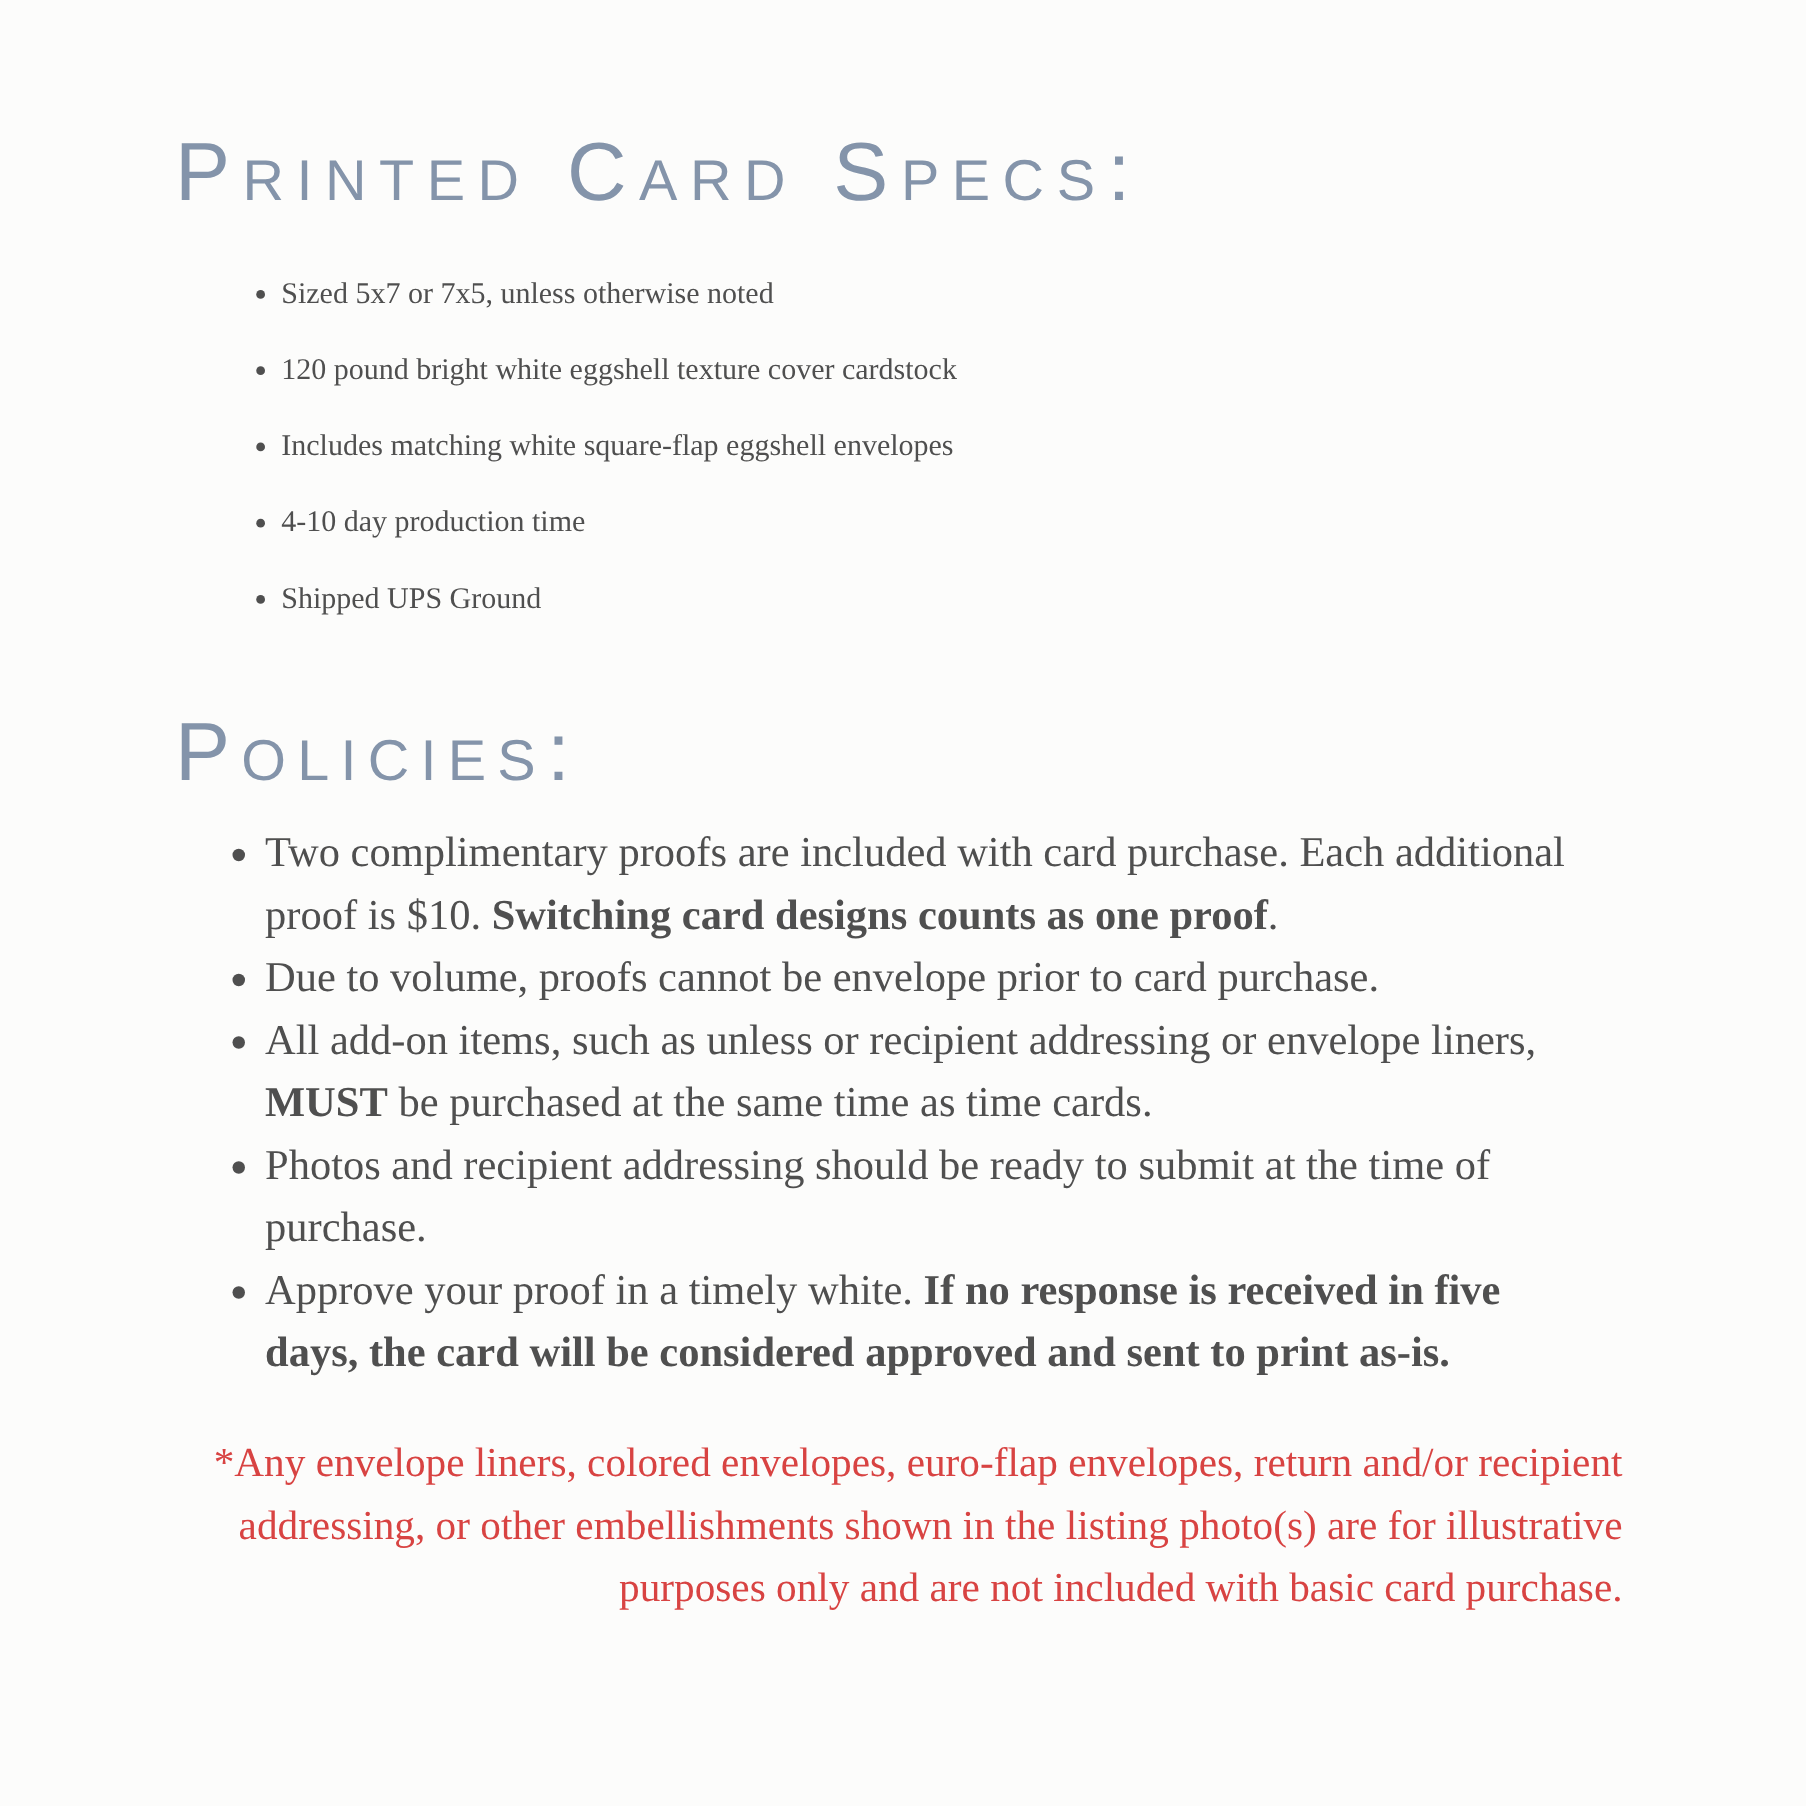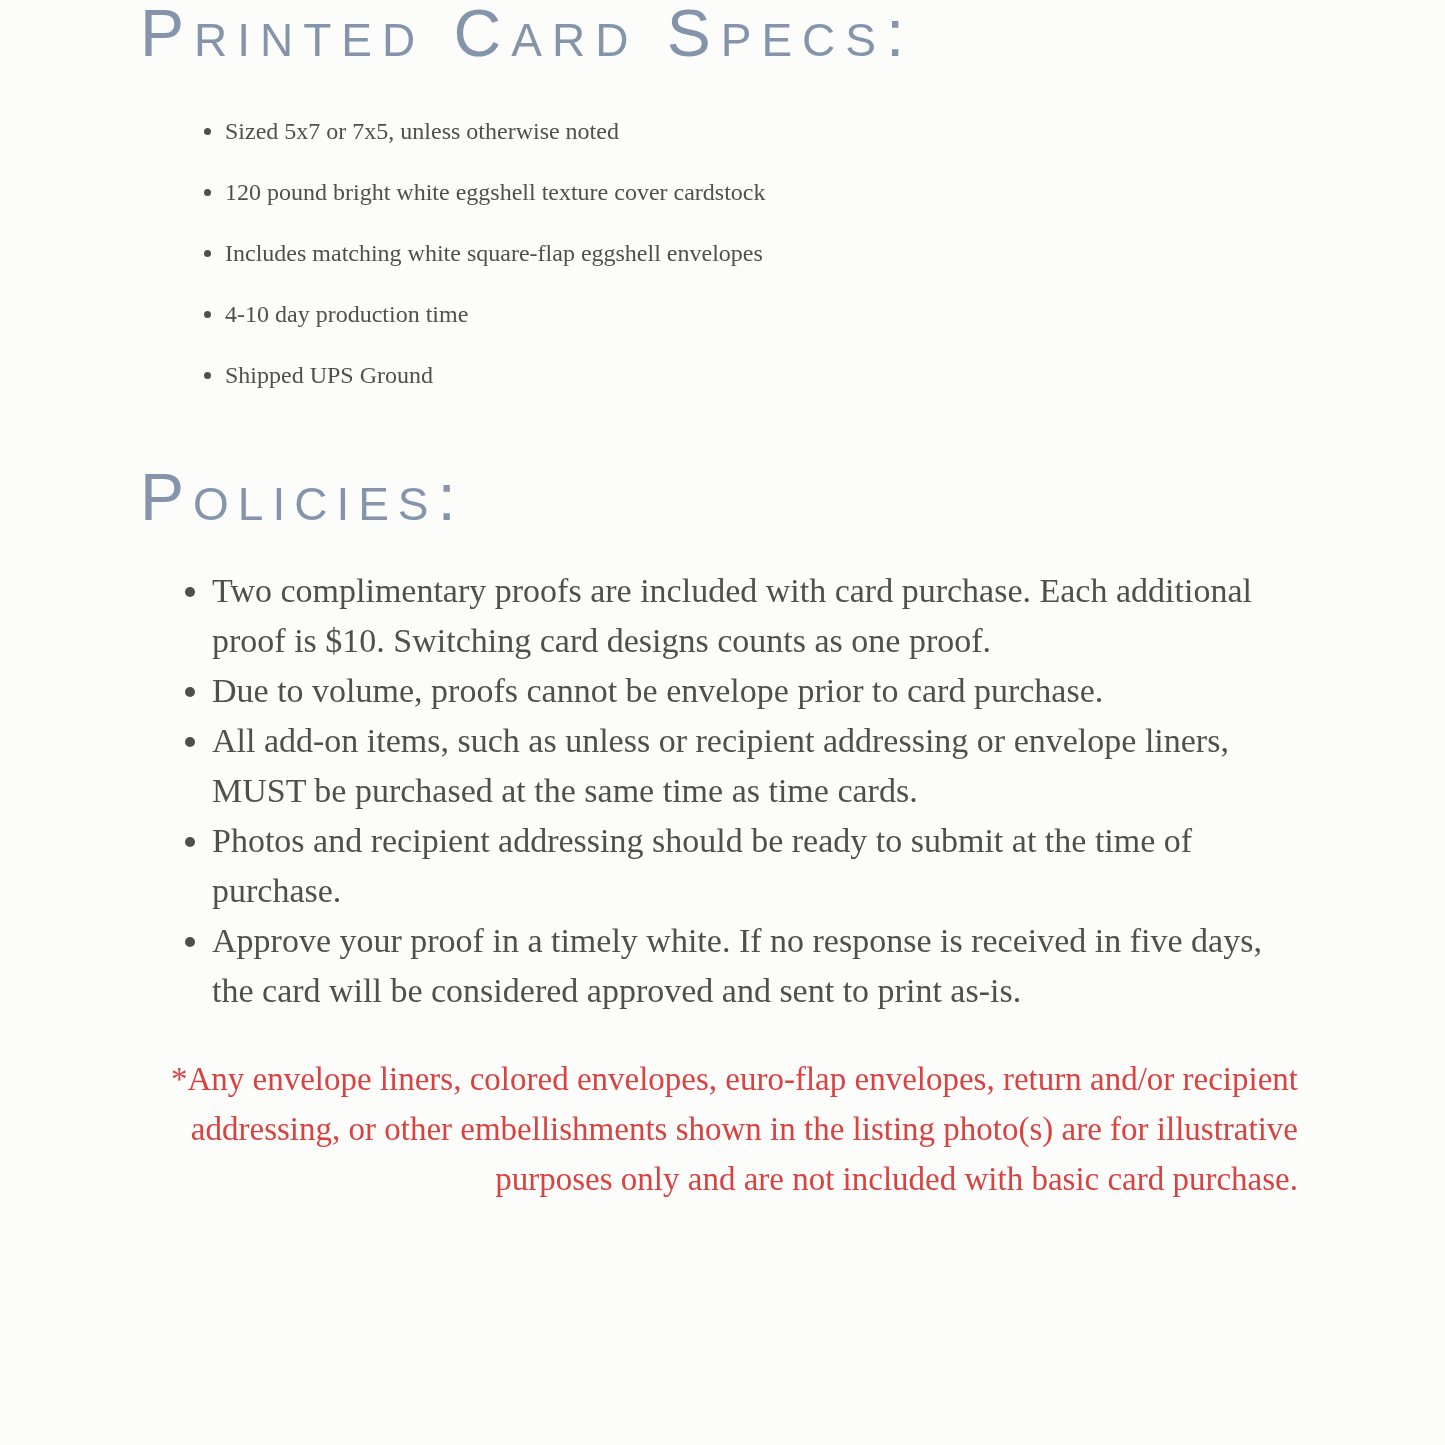--- a/index.html
+++ b/index.html
@@ -13,38 +13,39 @@
   body {
     width: 1445px;
     height: 1445px;
     overflow: hidden;
     font-family: "Liberation Serif", serif;
     color: var(--body);
   }
   .page {
     width: 1366px;
     height: 1445px;
+    padding-top: 104px;
   }
   .section-heading {
     font-family: "Liberation Sans", sans-serif;
     font-variant: small-caps;
     font-weight: 400;
     color: var(--heading);
     font-size: 66px;
     line-height: 66px;
     margin-left: 140px;
   }
   .heading-specs {
     letter-spacing: 10px;
     margin-bottom: 46px;
   }
   .heading-policies {
     letter-spacing: 9px;
     margin-top: 70px;
-    margin-bottom: 36px;
+    margin-bottom: 24px;
   }
   ul { list-style: disc outside; }
   li::marker { color: var(--body); }
   .specs-list {
     margin-left: 140px;
     padding-left: 85px;
     font-size: 24px;
     max-width: 1160px;
   }
   .specs-list li {
@@ -53,21 +54,21 @@
   }
   .policies-list {
     margin-left: 140px;
     padding-left: 72px;
     font-size: 34px;
     max-width: 1125px;
   }
   .policies-list li {
     line-height: 50px;
   }
-  .policies-list strong { font-weight: normal; }
+  .policies-list strong { font-weight: bold; }
   .disclaimer {
     width: 1230px;
     margin: 38px auto 0 auto;
     text-align: right;
     color: var(--red);
     font-size: 33px;
     line-height: 50px;
   }
 </style>
 </head>

